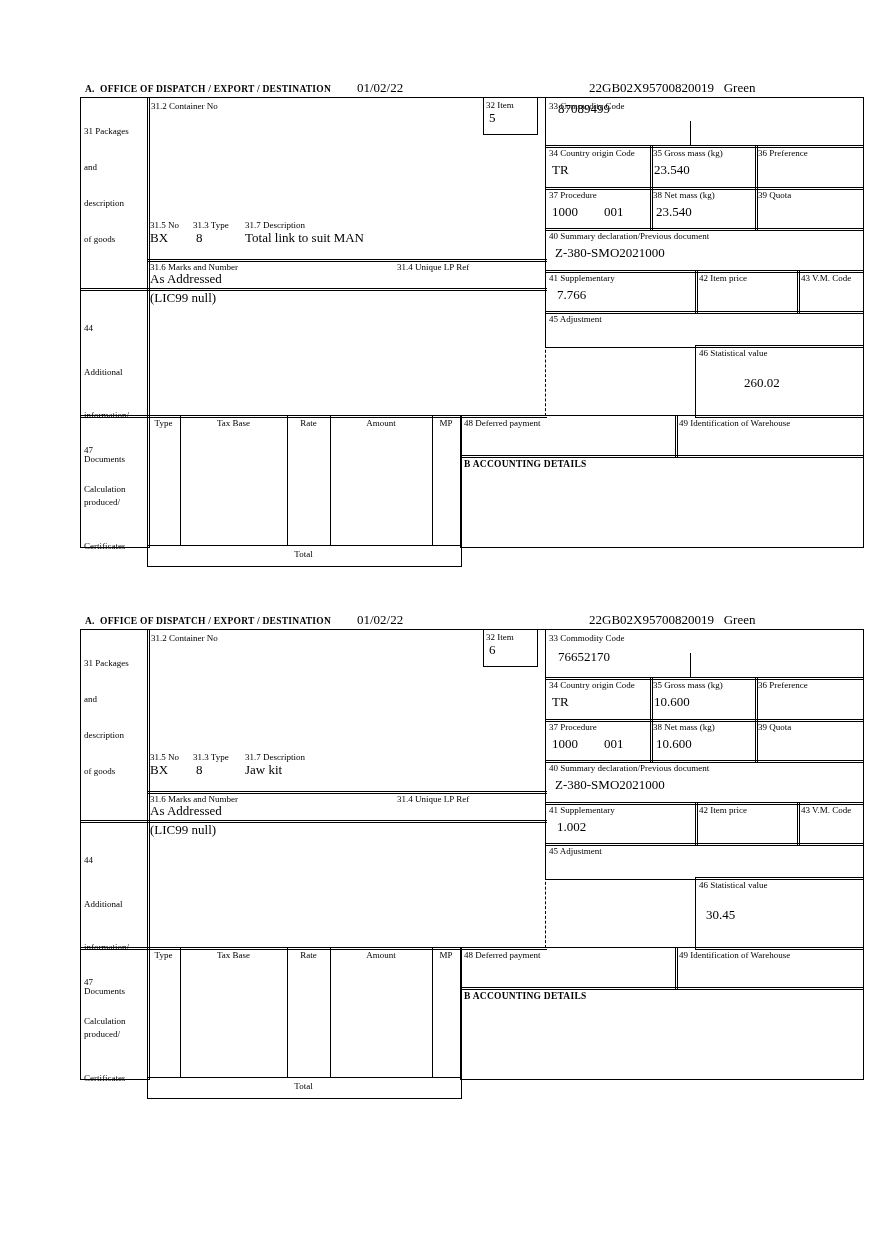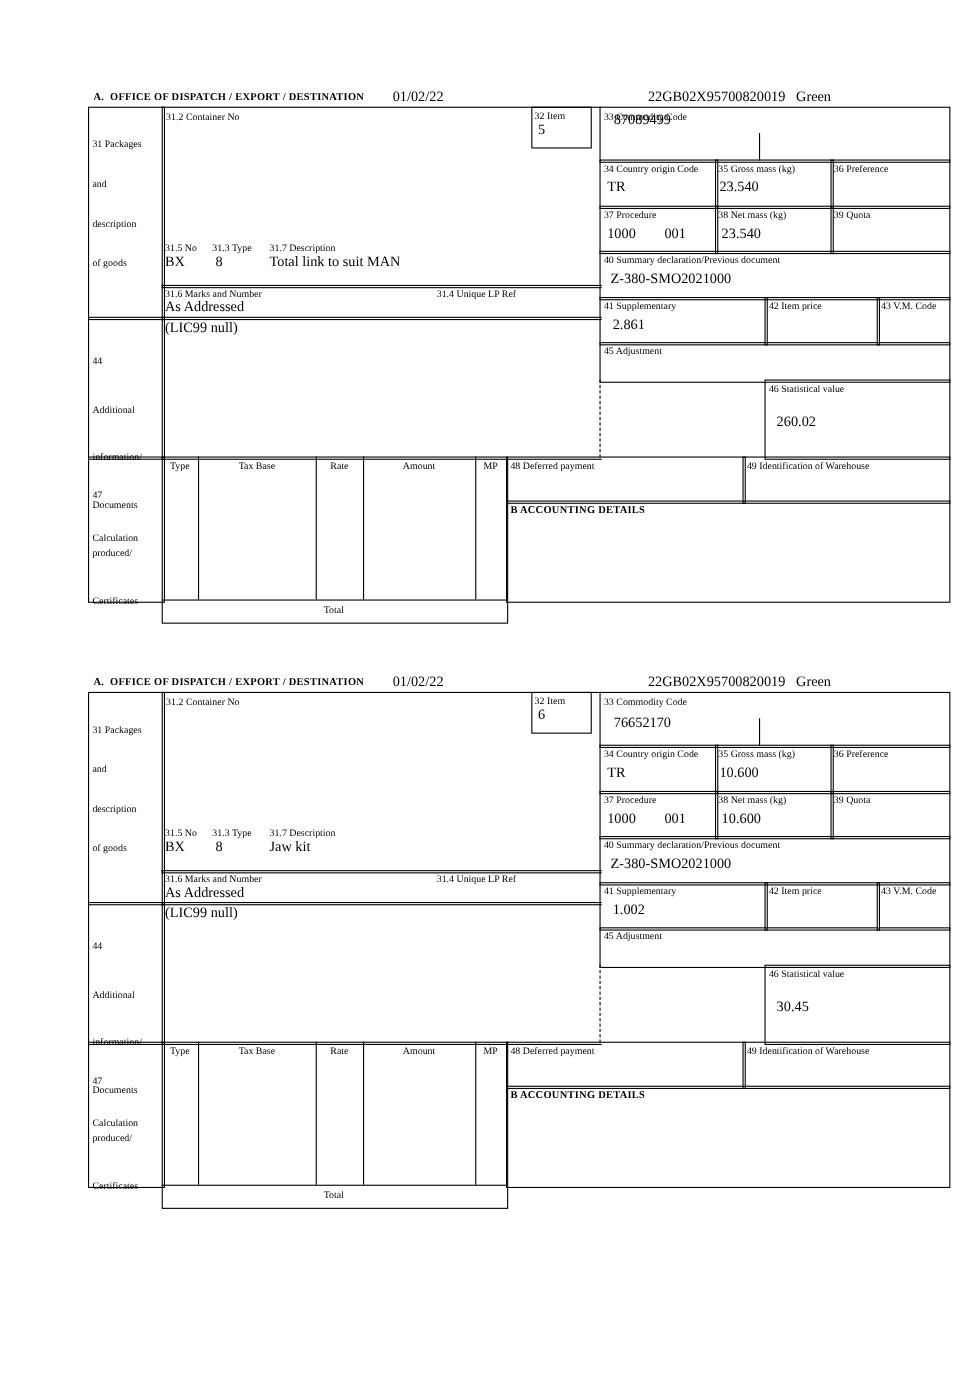--- a/index.html
+++ b/index.html
@@ -94,33 +94,33 @@
   <div class="a val" style="left:656px;top:125px">23.540</div>
   <div class="bx" style="left:755px;top:107px;width:107px;height:42px"></div>
   <div class="a lbl" style="left:758px;top:110px">39 Quota</div>
 
   <div class="bx" style="left:545px;top:148px;width:317px;height:43px"></div>
   <div class="a lbl" style="left:549px;top:151px">40 Summary declaration/Previous document</div>
   <div class="a val" style="left:555px;top:166px">Z-380-SMO2021000</div>
 
   <div class="bx" style="left:545px;top:190px;width:151px;height:42px"></div>
   <div class="a lbl" style="left:549px;top:193px">41 Supplementary</div>
-  <div class="a val" style="left:557px;top:208px">2.861</div>
+  <div class="a val" style="left:557px;top:208px">7.766</div>
   <div class="bx" style="left:695px;top:190px;width:103px;height:42px"></div>
   <div class="a lbl" style="left:699px;top:193px">42 Item price</div>
   <div class="bx" style="left:797px;top:190px;width:65px;height:42px"></div>
   <div class="a lbl" style="left:801px;top:193px">43 V.M. Code</div>
 
   <div class="bx" style="left:545px;top:231px;width:317px;height:35px"></div>
   <div class="a lbl" style="left:549px;top:234px">45 Adjustment</div>
 
   <div class="dline" style="left:545px;top:265px;height:71px"></div>
   <div class="bx" style="left:695px;top:265px;width:167px;height:71px"></div>
   <div class="a lbl" style="left:699px;top:268px">46 Statistical value</div>
-  <div class="a val" style="left:706px;top:296px">260.02</div>
+  <div class="a val" style="left:744px;top:296px">260.02</div>
 
   <div class="bx" style="left:147px;top:335px;width:313px;height:150px"></div>
   <div class="vline" style="left:180px;top:335px;height:130px"></div>
   <div class="vline" style="left:287px;top:335px;height:130px"></div>
   <div class="vline" style="left:330px;top:335px;height:130px"></div>
   <div class="vline" style="left:432px;top:335px;height:130px"></div>
   <div class="a lbl ctr" style="left:147px;top:338px;width:33px">Type</div>
   <div class="a lbl ctr" style="left:180px;top:338px;width:107px">Tax Base</div>
   <div class="a lbl ctr" style="left:287px;top:338px;width:43px">Rate</div>
   <div class="a lbl ctr" style="left:330px;top:338px;width:102px">Amount</div>

